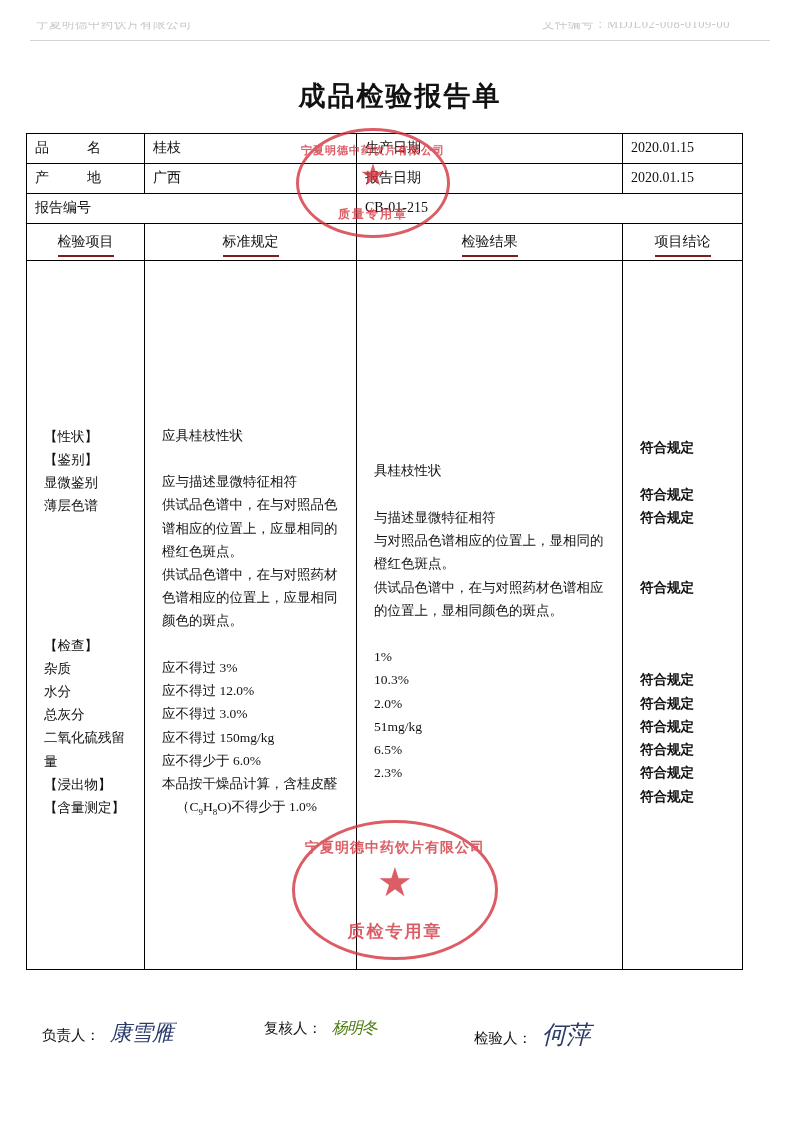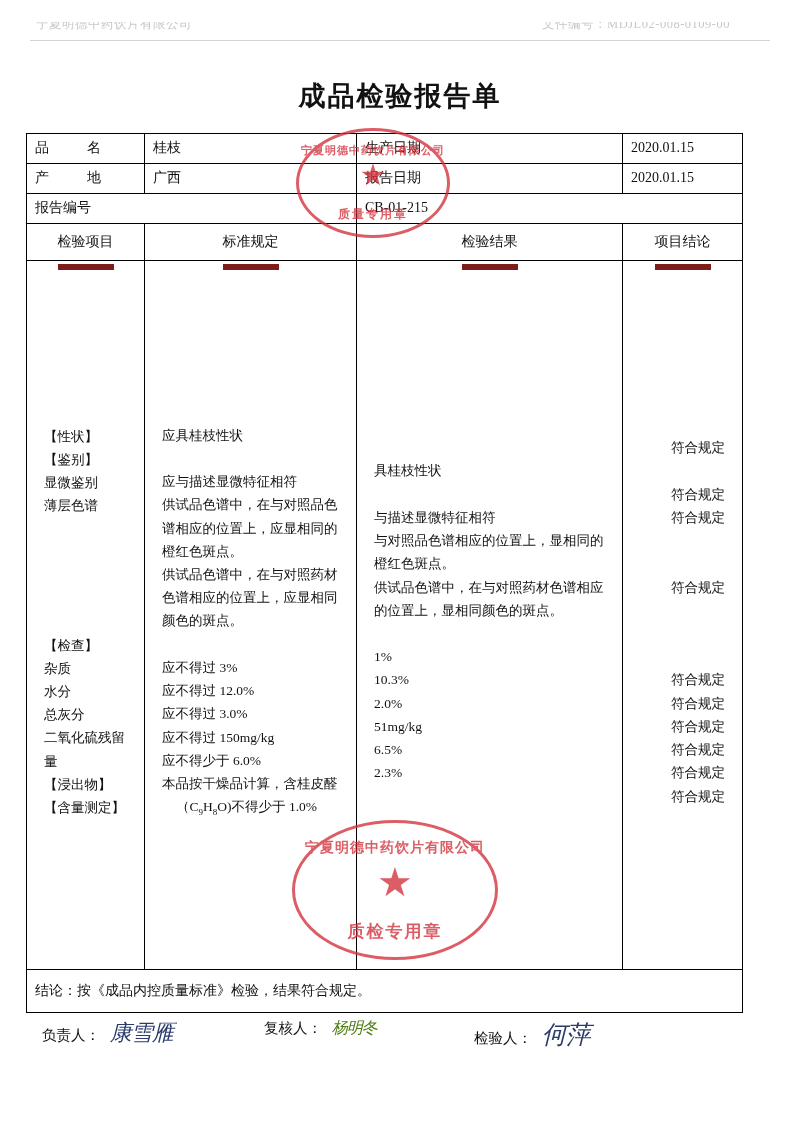--- a/index.html
+++ b/index.html
@@ -105,36 +105,36 @@
   col.c2 { width: 212px; }
   col.c3 { width: 266px; }
   col.c4 { width: 120px; }
 
   .hdr td {
     text-align: center;
     height: 28px;
     font-size: 14px;
   }
   .hdr .u {
-    border-bottom: 6px solid #7f1d1d;
-    padding-bottom: 15px;
+    border-bottom: 2px solid #7f1d1d;
+    padding-bottom: 6px;
   }
 
   
   .detail td {
     vertical-align: top;
     padding: 0;
     height: 700px;
   }
   .cellpad {
     padding: 10px 9px 6px 9px;
     font-size: 13.5px;
     line-height: 1.72;
   }
-  .cellpad.center { text-align: right; }
+  .cellpad.center { text-align: left; font-weight: bold; }
   .spacer-line { height: 10px; }
   .blank { color: transparent; }
   .indent { padding-left: 14px; display: inline-block; }
 
   sub { font-size: 9px; }
 
   
   .concl td {
     height: 34px;
     font-size: 14.5px;
@@ -355,23 +355,20 @@
             <div>符合规定</div>
             <div>符合规定</div>
             <div>符合规定</div>
             <div>符合规定</div>
             <div>符合规定</div>
             <div>符合规定</div>
           </div>
         </td>
       </tr>
 
-      <tr class="concl">
-        <td colspan="4">结论：按《成品内控质量标准》检验，结果符合规定。</td>
-      </tr>
     </tbody>
   </table>
 
   <div class="sig">
     <span class="grp g1">
       <span>负责人：</span>
       <span class="hand">康雪雁</span>
     </span>
     <span class="grp g2">
       <span>复核人：</span>

